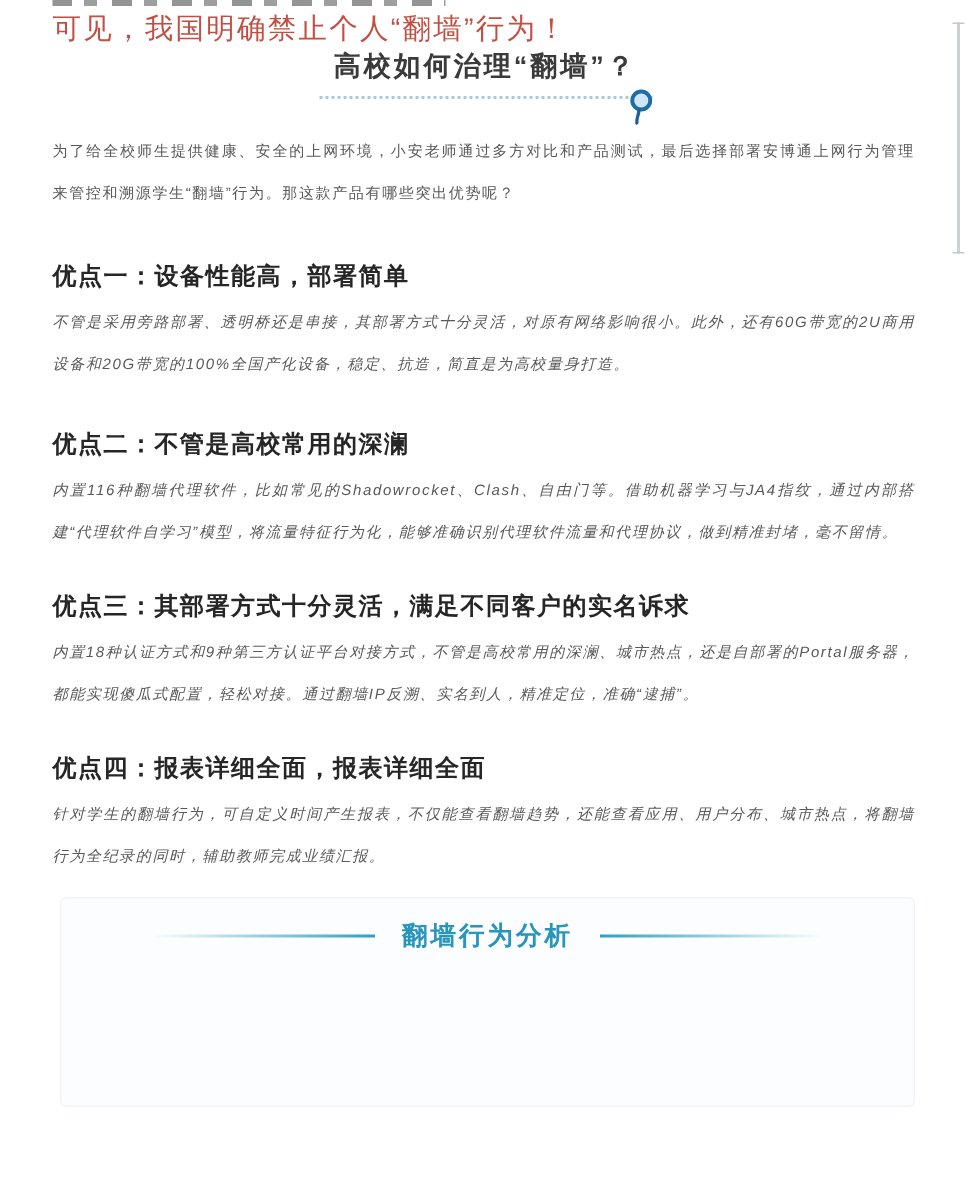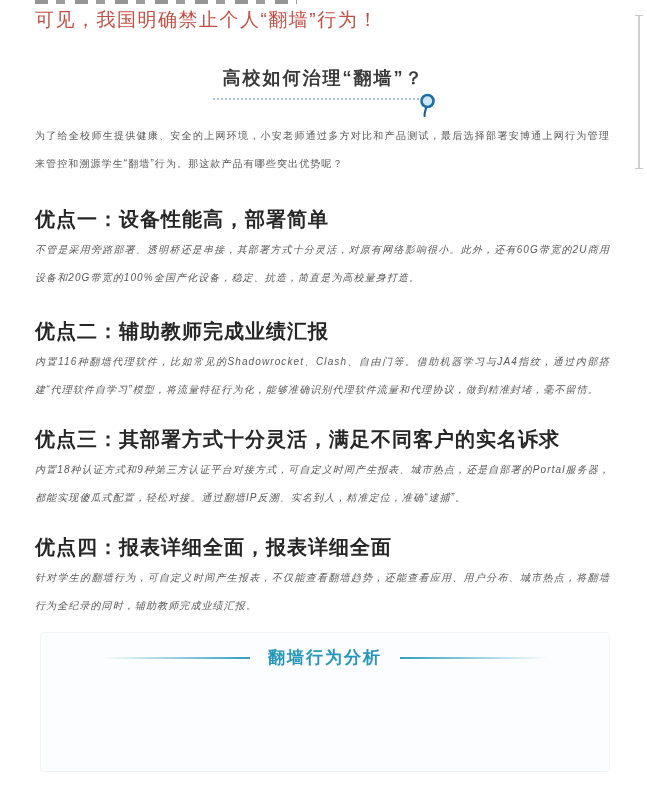--- a/index.html
+++ b/index.html
@@ -21,21 +21,21 @@
     opacity: .65;
   }
 
   .top-note {
     padding: 9px 37px 0 35px;
     font-size: 19px; line-height: 22px;
     letter-spacing: 1.5px;
     color: #c24f44;
   }
 
-  .heading-wrap { margin-top: 34px; text-align: center; }
+  .heading-wrap { text-align: center; }
   .page-heading {
     display: inline-block;
     font-size: 18px; line-height: 26px;
     font-weight: bold; color: #3a3a3a;
     letter-spacing: 2px;
   }
   .dotted-line {
     position: relative;
     margin: 7px auto 0;
     width: 222px; height: 0;
@@ -50,21 +50,21 @@
     margin: 22px 37px 0 35px;
     font-size: 10px; line-height: 28px;
     letter-spacing: 1.1px;
     text-align: justify;
     color: #595959;
   }
   .intro { margin-top: 22px; }
 
   .adv-title {
     margin: 28px 37px 0 35px;
-    font-size: 20px; line-height: 22px;
+    font-size: 16px; line-height: 22px;
     font-weight: bold; color: #262626;
     letter-spacing: 1px;
   }
   .adv-title.first { margin-top: 30px; }
   .adv-title.tight { margin-top: 24px; }
   .adv-body { margin-top: 6px; font-style: italic; }
 
   
   .analysis-card {
     position: relative;
@@ -115,25 +115,25 @@
       <path d="M9 14.5 C8.6 18.5, 7 20.5, 7.6 23" fill="none" stroke="#1f5f95" stroke-width="2.2" stroke-linecap="round"></path>
     </svg>
   </div>
 </div>
 
 <div class="para intro">为了给全校师生提供健康、安全的上网环境，小安老师通过多方对比和产品测试，最后选择部署安博通上网行为管理来管控和溯源学生“翻墙”行为。那这款产品有哪些突出优势呢？</div>
 
 <div class="adv-title first">优点一：设备性能高，部署简单</div>
 <div class="para adv-body">不管是采用旁路部署、透明桥还是串接，其部署方式十分灵活，对原有网络影响很小。此外，还有60G带宽的2U商用设备和20G带宽的100%全国产化设备，稳定、抗造，简直是为高校量身打造。</div>
 
-<div class="adv-title">优点二：辅助教师完成业绩汇报</div>
+<div class="adv-title">优点二：不管是高校常用的深澜</div>
 <div class="para adv-body">内置116种翻墙代理软件，比如常见的Shadowrocket、Clash、自由门等。借助机器学习与JA4指纹，通过内部搭建“代理软件自学习”模型，将流量特征行为化，能够准确识别代理软件流量和代理协议，做到精准封堵，毫不留情。</div>
 
 <div class="adv-title tight">优点三：其部署方式十分灵活，满足不同客户的实名诉求</div>
-<div class="para adv-body">内置18种认证方式和9种第三方认证平台对接方式，可自定义时间产生报表、城市热点，还是自部署的Portal服务器，都能实现傻瓜式配置，轻松对接。通过翻墙IP反溯、实名到人，精准定位，准确“逮捕”。</div>
+<div class="para adv-body">内置18种认证方式和9种第三方认证平台对接方式，不管是高校常用的深澜、城市热点，还是自部署的Portal服务器，都能实现傻瓜式配置，轻松对接。通过翻墙IP反溯、实名到人，精准定位，准确“逮捕”。</div>
 
 <div class="adv-title tight">优点四：报表详细全面，报表详细全面</div>
 <div class="para adv-body">针对学生的翻墙行为，可自定义时间产生报表，不仅能查看翻墙趋势，还能查看应用、用户分布、城市热点，将翻墙行为全纪录的同时，辅助教师完成业绩汇报。</div>
 
 <div class="analysis-card">
   <div class="card-title-row">
     <div class="title-line left"></div>
     <span class="card-title">翻墙行为分析</span>
     <div class="title-line right"></div>
   </div>

